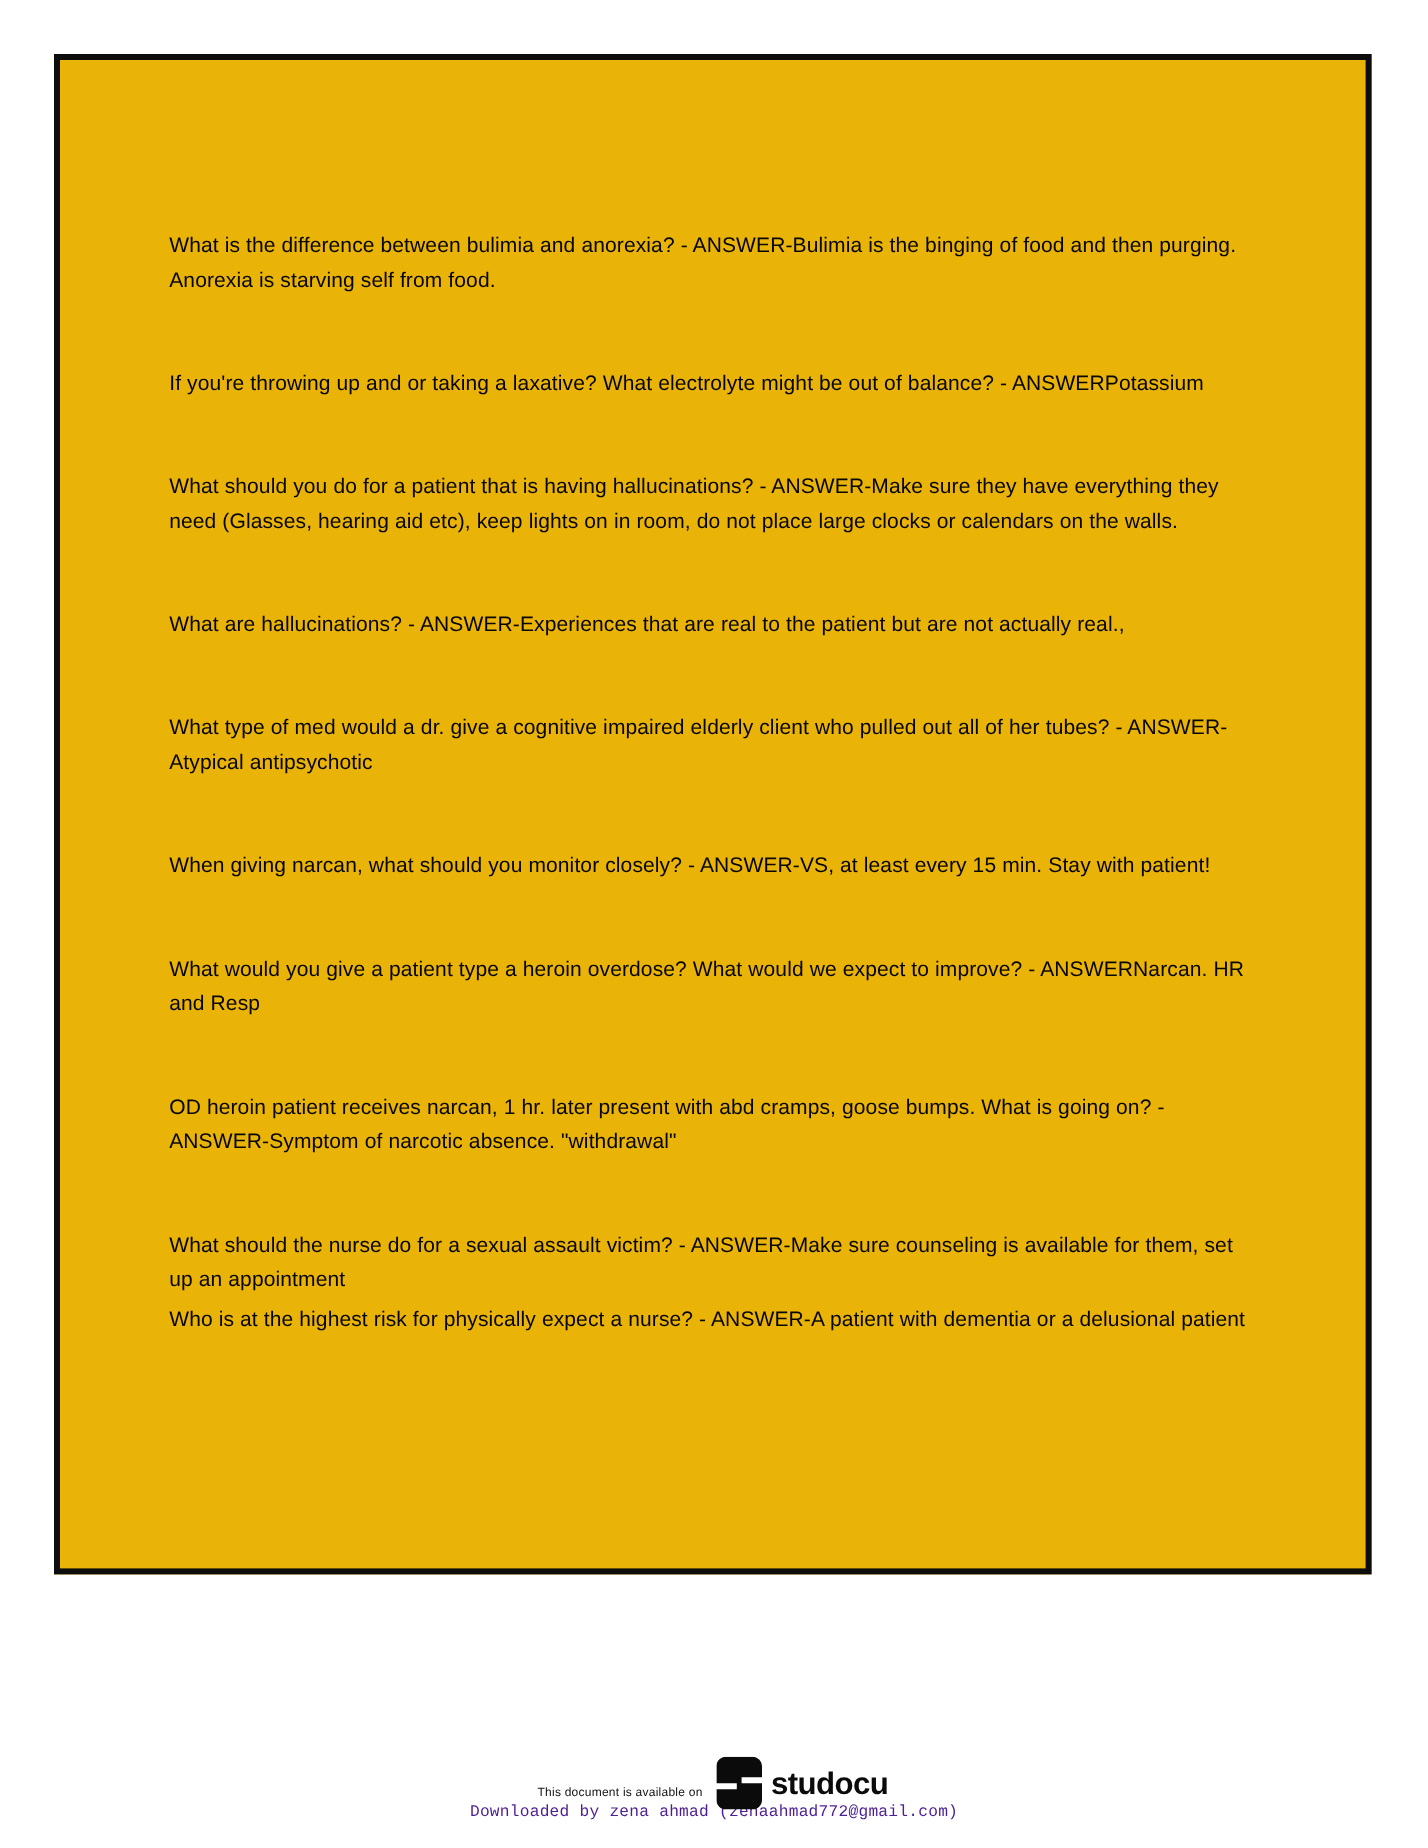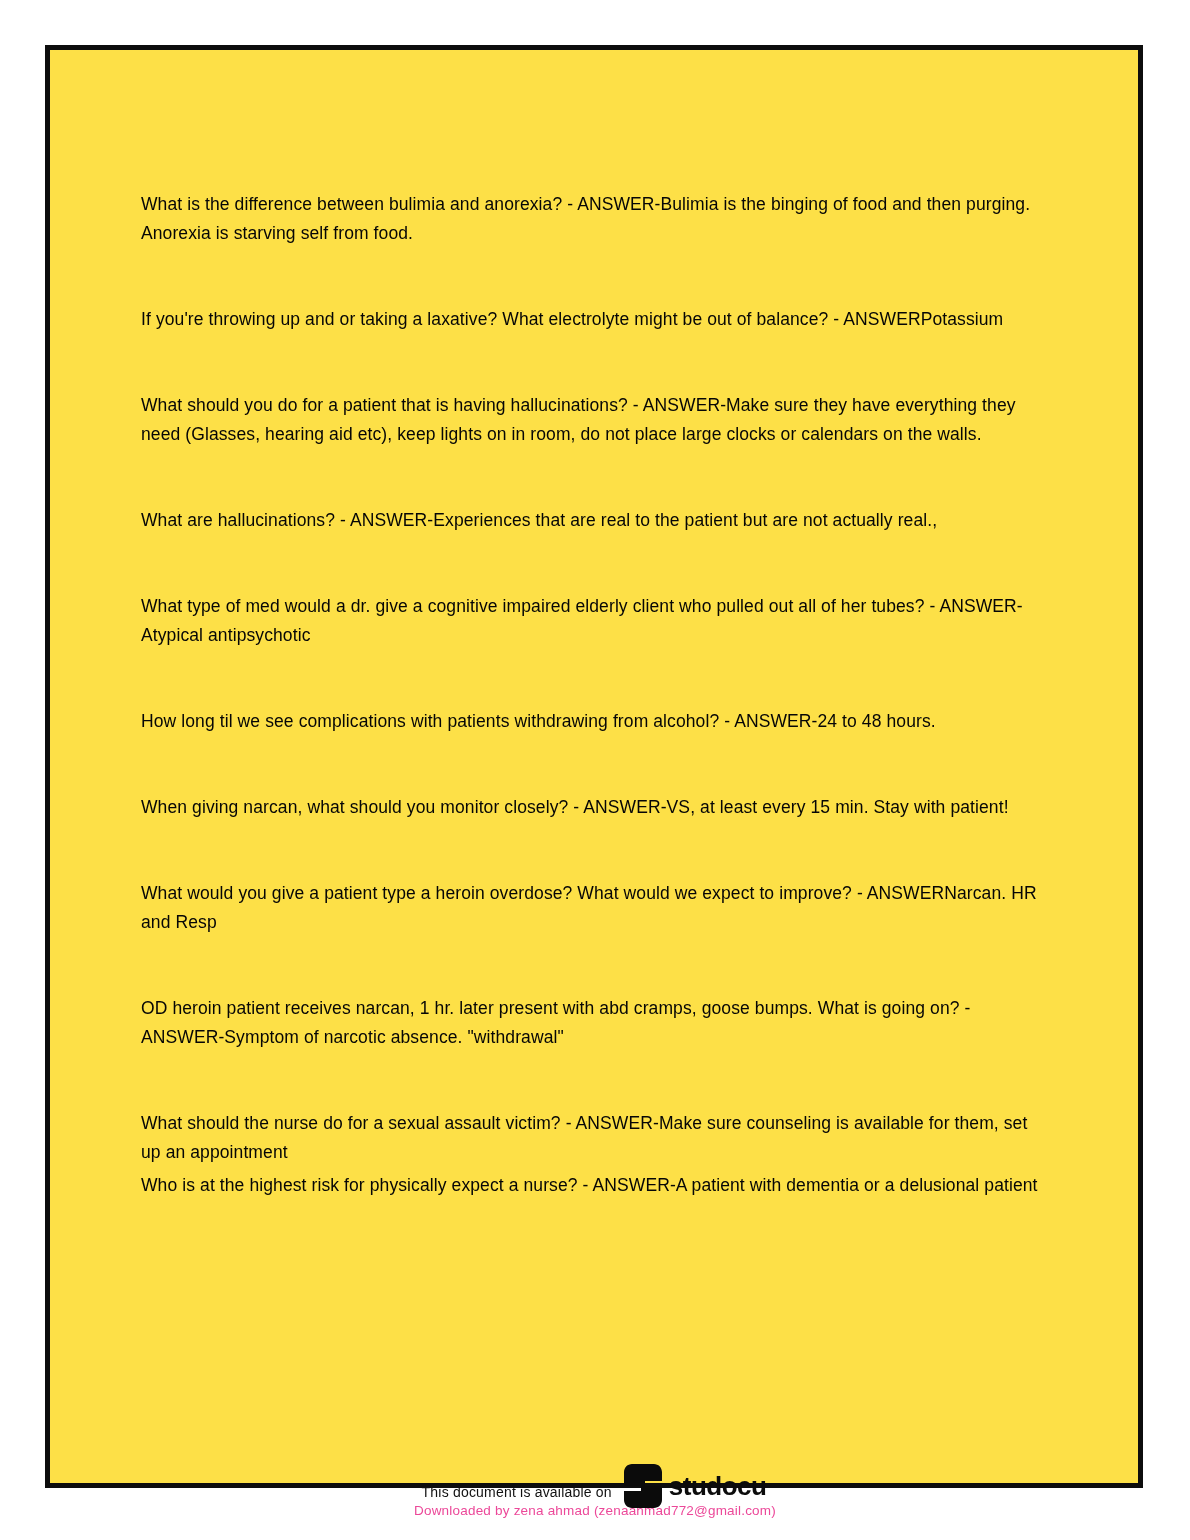--- a/index.html
+++ b/index.html
@@ -14,23 +14,23 @@
     width: 1190px;
     height: 1540px;
     background: #ffffff;
     overflow: hidden;
   }
   .frame {
     position: absolute;
     left: 45px;
     top: 45px;
     width: 1098px;
-    height: 1443px;
+    height: 1267px;
     border: 5px solid #0d0d0d;
-    background: #fde047;
+    background: #eab308;
   }
   .content {
     position: absolute;
     left: 0;
     top: 0;
     right: 0;
     padding: 140px 92px 0 91px;
   }
   p.qa {
     margin: 0 0 57px 0;
@@ -49,21 +49,21 @@
     right: 0;
     top: 1408px;
     height: 56px;
     display: flex;
     justify-content: center;
     align-items: center;
     gap: 12px;
     z-index: 2;
   }
   .avail {
-    font-size: 14px;
+    font-size: 10px;
     color: #111111;
     align-self: flex-end;
     margin-bottom: 14px;
     letter-spacing: 0.2px;
   }
   .brand {
     display: flex;
     align-items: center;
     gap: 7px;
     text-decoration: none;
@@ -81,37 +81,37 @@
     letter-spacing: -0.5px;
     line-height: 1;
   }
   .downloaded {
     position: absolute;
     left: 0;
     right: 0;
     top: 1503px;
     text-align: center;
     font-size: 13.5px;
-    color: #ec4899;
+    color: #4c1d95;
     letter-spacing: 0.2px;
     z-index: 1;
+    font-family: Liberation Mono, monospace;
   }
 </style>
 </head>
 <body>
 
 <div class="page">
   <div class="frame">
     <div class="content">
       <p class="qa">What is the difference between bulimia and anorexia? - ANSWER-Bulimia is the binging of food and then purging. Anorexia is starving self from food.</p>
       <p class="qa">If you're throwing up and or taking a laxative? What electrolyte might be out of balance? - ANSWERPotassium</p>
       <p class="qa">What should you do for a patient that is having hallucinations? - ANSWER-Make sure they have everything they need (Glasses, hearing aid etc), keep lights on in room, do not place large clocks or calendars on the walls.</p>
       <p class="qa">What are hallucinations? - ANSWER-Experiences that are real to the patient but are not actually real.,</p>
       <p class="qa">What type of med would a dr. give a cognitive impaired elderly client who pulled out all of her tubes? - ANSWER-Atypical antipsychotic</p>
-      <p class="qa">How long til we see complications with patients withdrawing from alcohol? - ANSWER-24 to 48 hours.</p>
       <p class="qa">When giving narcan, what should you monitor closely? - ANSWER-VS, at least every 15 min. Stay with patient!</p>
       <p class="qa">What would you give a patient type a heroin overdose? What would we expect to improve? - ANSWERNarcan. HR and Resp</p>
       <p class="qa">OD heroin patient receives narcan, 1 hr. later present with abd cramps, goose bumps. What is going on? - ANSWER-Symptom of narcotic absence. "withdrawal"</p>
       <p class="qa tight">What should the nurse do for a sexual assault victim? - ANSWER-Make sure counseling is available for them, set up an appointment</p>
       <p class="qa">Who is at the highest risk for physically expect a nurse? - ANSWER-A patient with dementia or a delusional patient</p>
     </div>
 
     <div class="footer">
       <span class="avail">This document is available on</span>
       <span class="brand">

